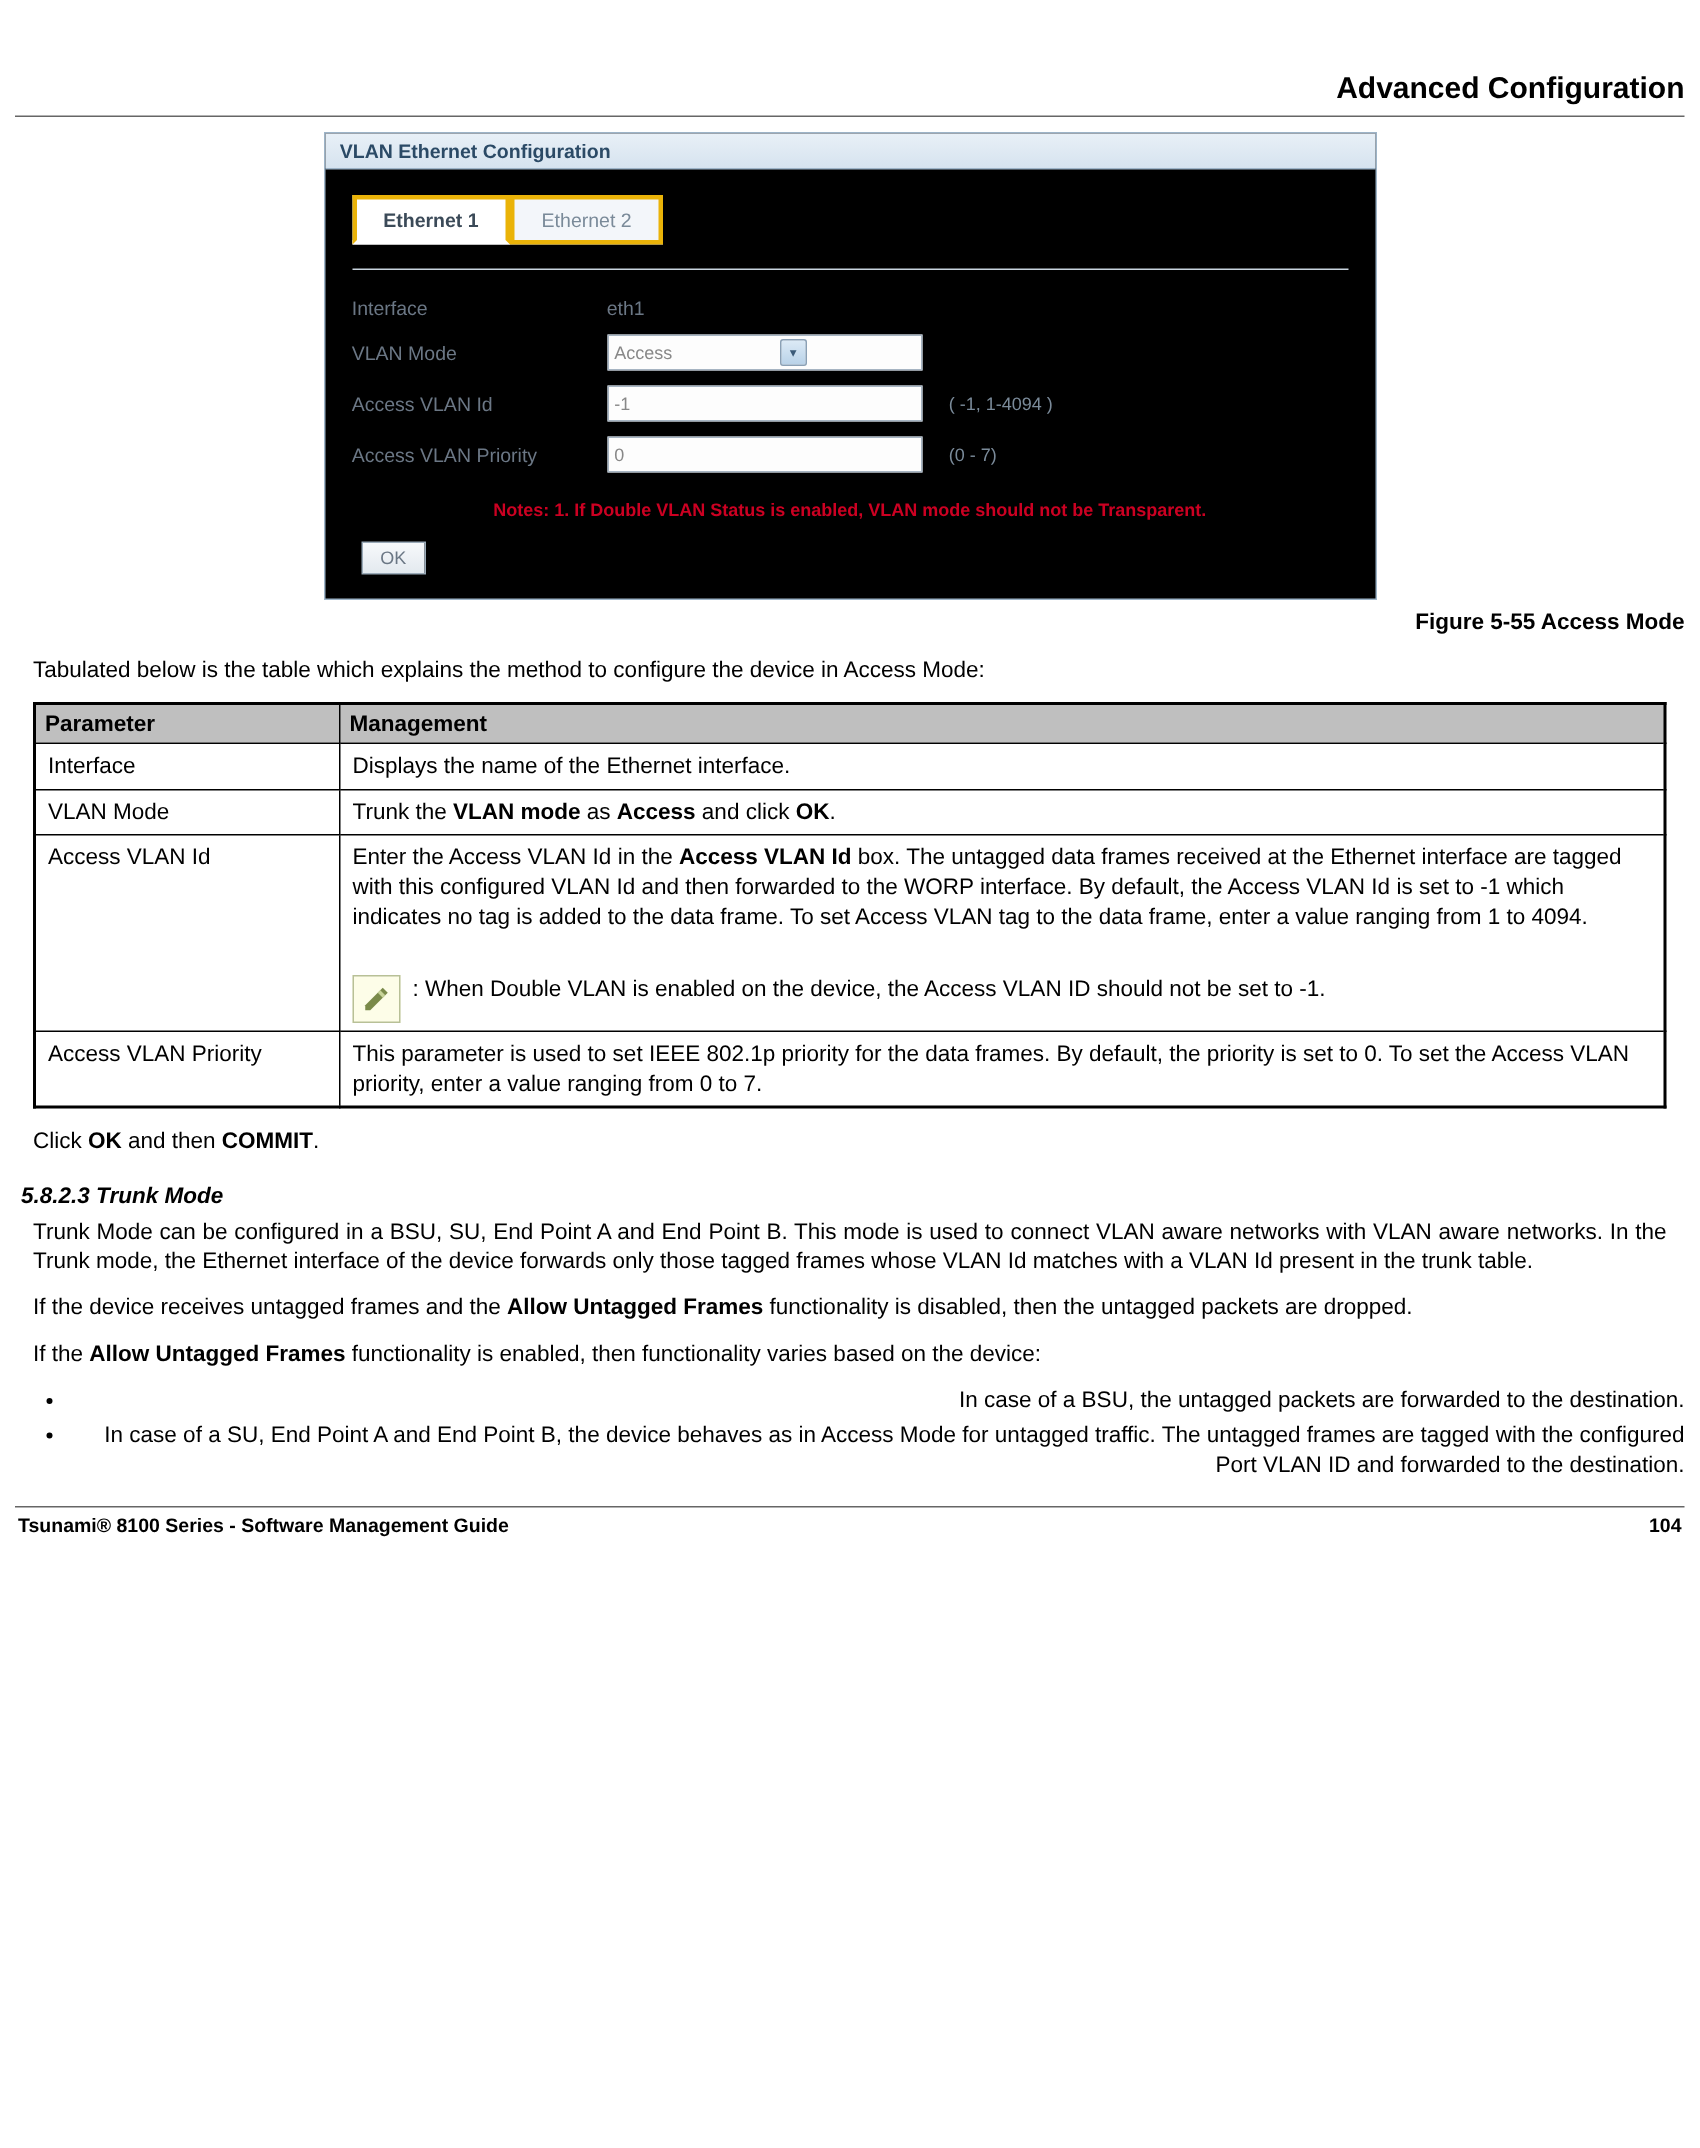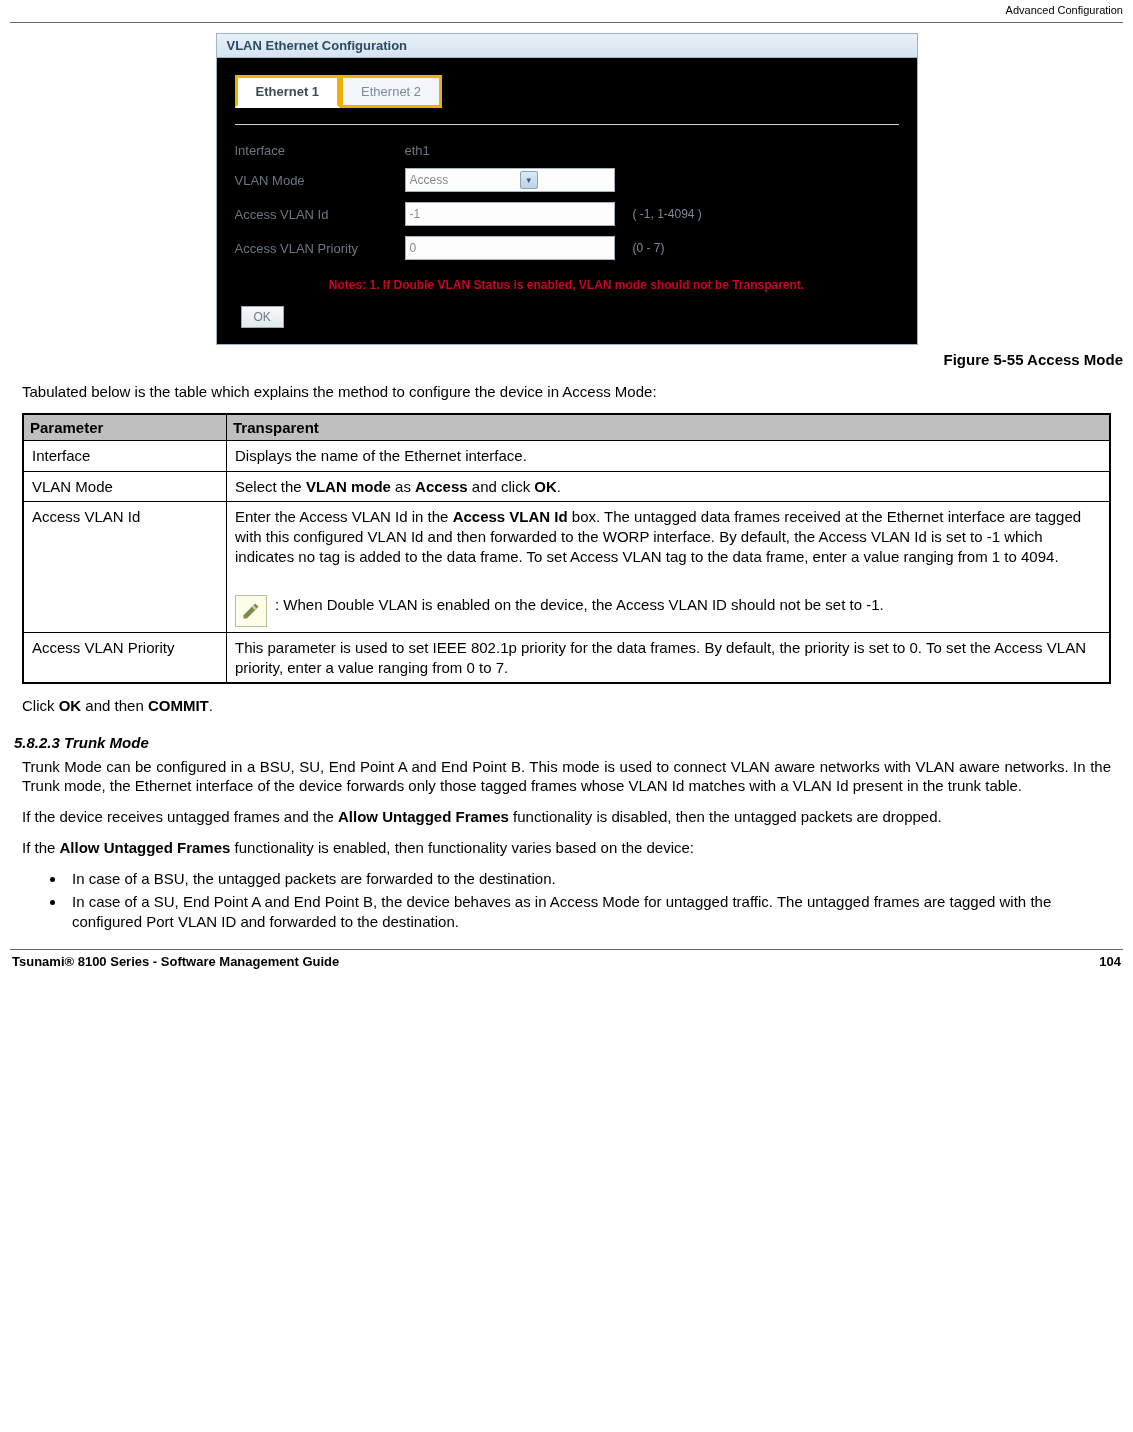--- a/index.html
+++ b/index.html
@@ -5,23 +5,24 @@
   body {
     font-family: Arial, Helvetica, sans-serif;
     font-size: 15px;
     color: #000;
     margin: 0;
     padding: 0 10px;
     width: 1113px;
   }
   .header-section {
     text-align: right;
-    font-weight: normal;
-    font-size: 11px;
+    font-weight: bold;
+    font-size: 20px;
     padding: 4px 0 6px 0;
+    margin-top: 44px;
   }
   hr.top-rule { border: none; border-top: 1.5px solid #666; margin: 0 0 10px 0; }
   hr.bot-rule { border: none; border-top: 1.5px solid #666; margin: 18px 0 4px 0; }
 
   .screenshot {
     width: 700px;
     margin: 0 auto 6px auto;
     border: 1px solid #9db4c8;
     background: #000000;
     font-family: "Segoe UI", Tahoma, sans-serif;
@@ -107,21 +108,21 @@
   .col-param { width: 190px; }
   .note-box { display:flex; align-items:flex-start; gap:8px; margin-top:28px; }
   .note-icon{
     width:30px;height:30px;border:1px solid #b8c097;background:#fdfde8;
     display:flex;align-items:center;justify-content:center;flex:none;
   }
   .note-icon svg{width:20px;height:20px;}
 
   .sub-heading { font-style: italic; font-weight: bold; margin: 18px 0 6px 4px; font-size:15px; }
 
-  ul.bullets { margin: 4px 0 4px 56px; padding:0; }
+  ul.bullets { margin: 4px 0 4px 36px; padding:0;text-align:right; }
   ul.bullets li { margin-bottom:4px; padding-left:6px; line-height:1.28;}
 
   .footer { display:flex; justify-content:space-between; font-size:13px; font-weight:bold; padding: 0 2px 8px 2px;}
 </style>
 </head>
 <body>
 
 <div class="header-section">Advanced Configuration</div>
 <hr class="top-rule">
 
@@ -168,30 +169,30 @@
 </div>
 
 <div class="fig-caption">Figure 5-55 Access Mode</div>
 
 <p class="body-text">Tabulated below is the table which explains the method to configure the device in  Access Mode:</p>
 
 <table class="param">
   <tbody>
       <tr>
     <th class="col-param">Parameter</th>
-    <th>Transparent</th>
+    <th>Management</th>
   </tr>
   <tr>
     <td>Interface</td>
     <td>Displays the name of the Ethernet interface.</td>
   </tr>
   <tr>
     <td>VLAN Mode</td>
     <td>
-      <span>Select the </span><b>VLAN mode</b><span> as </span><b>Access</b><span> and click </span><b>OK</b><span>.</span>
+      <span>Trunk the </span><b>VLAN mode</b><span> as </span><b>Access</b><span> and click </span><b>OK</b><span>.</span>
     </td>
   </tr>
   <tr>
     <td>Access VLAN Id</td>
     <td>
       <span>Enter the Access VLAN Id in the </span><b>Access VLAN Id</b><span style="text-align:justify;"> box. The untagged data frames received at the Ethernet interface are tagged with this configured VLAN Id and then forwarded to the WORP interface. By default, the Access VLAN Id is set to -1 which indicates no tag is added to the data frame. To set Access VLAN tag to the data frame, enter a value ranging from 1 to 4094.</span>
       <div class="note-box">
         <div class="note-icon">
           <svg viewBox="0 0 24 24">
                 <path fill="#7a8a4a" d="M3 17l14-14 4 4L7 21H3v-4z"></path>

